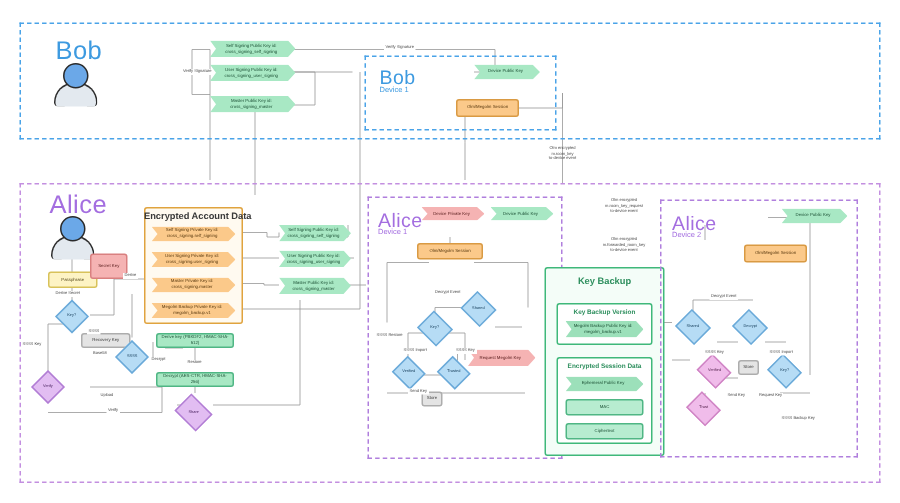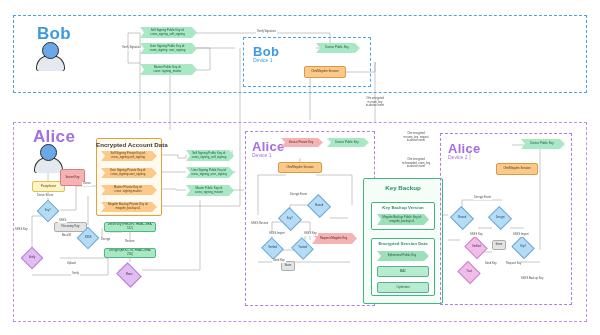--- a/index.html
+++ b/index.html
@@ -39,21 +39,21 @@
     background: #f4fdf8;
   }
   .solid-box.green-inner {
     border-color: #3fb87a;
     background: #ffffff;
   }
 
   
   .persona {
     position: absolute;
-    font-weight: bold;
+    font-weight: normal;
     letter-spacing: .3px;
     line-height: 1;
     white-space: nowrap;
   }
   .persona-lg { font-size: 17px; }
   .persona-md { font-size: 13px; }
   .persona-blue   { color: #3d9ae0; }
   .persona-purple { color: #a46ee0; }
   .persona-sub {
     position: absolute;

